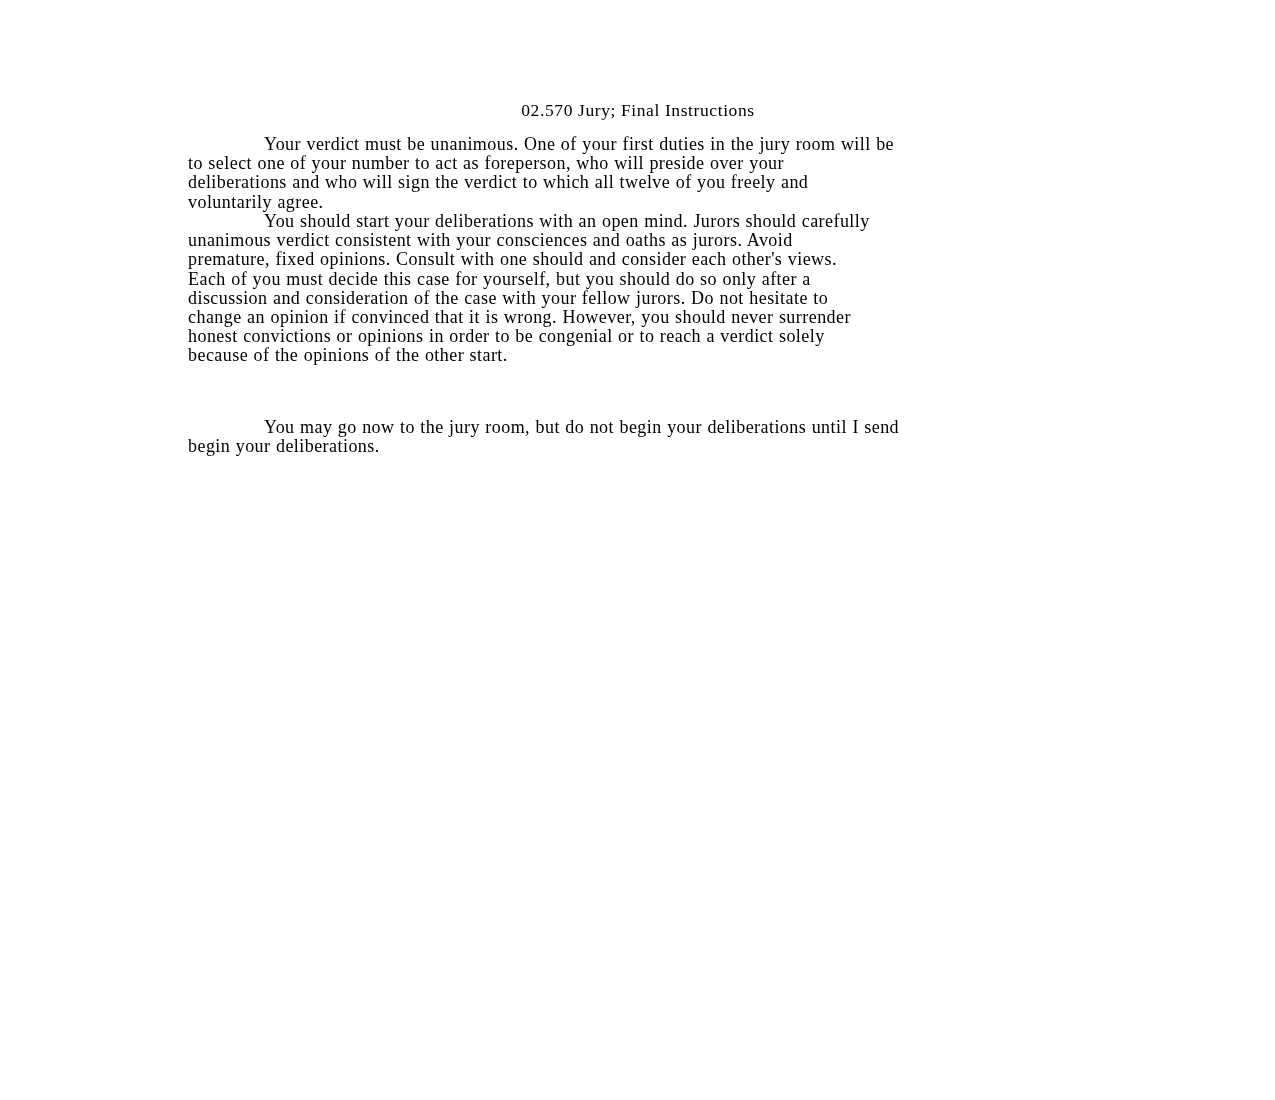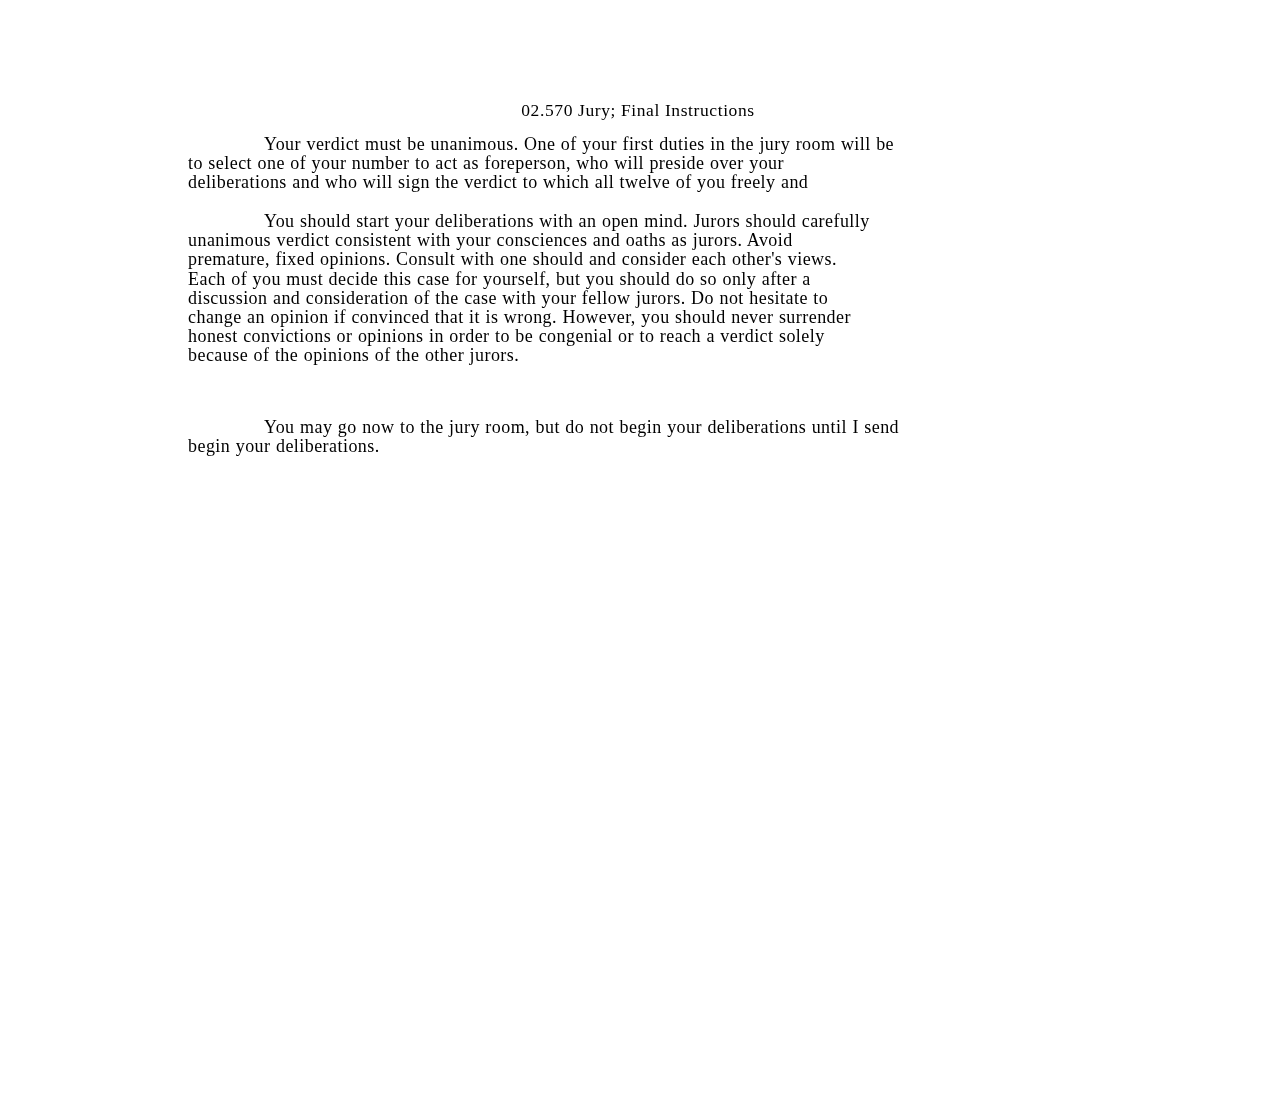--- a/index.html
+++ b/index.html
@@ -56,30 +56,31 @@
 </head>
 <body>
 
 <div class="page">
   <div class="title">02.570 Jury; Final Instructions</div>
 
   <div class="para" id="p1">
     <span class="line first">Your verdict must be unanimous. One of your first duties in the jury room will be</span>
     <span class="line">to select one of your number to act as foreperson, who will preside over your</span>
     <span class="line">deliberations and who will sign the verdict to which all twelve of you freely and</span>
+    <span class="line">voluntarily agree.</span>
   </div>
 
   <div class="para" id="p2">
     <span class="line first">You should start your deliberations with an open mind. Jurors should carefully</span>
     <span class="line">unanimous verdict consistent with your consciences and oaths as jurors. Avoid</span>
     <span class="line">premature, fixed opinions. Consult with one should and consider each other's views.</span>
     <span class="line">Each of you must decide this case for yourself, but you should do so only after a</span>
     <span class="line">discussion and consideration of the case with your fellow jurors. Do not hesitate to</span>
     <span class="line">change an opinion if convinced that it is wrong. However, you should never surrender</span>
     <span class="line">honest convictions or opinions in order to be congenial or to reach a verdict solely</span>
-    <span class="line">because of the opinions of the other jurors.</span>
+    <span class="line">because of the opinions of the other start.</span>
   </div>
 
   <div class="para" id="p3">
     <span class="line first">You may go now to the jury room, but do not begin your deliberations until I send</span>
     <span class="line">begin your deliberations.</span>
   </div>
 </div>
 
 </body></html>

